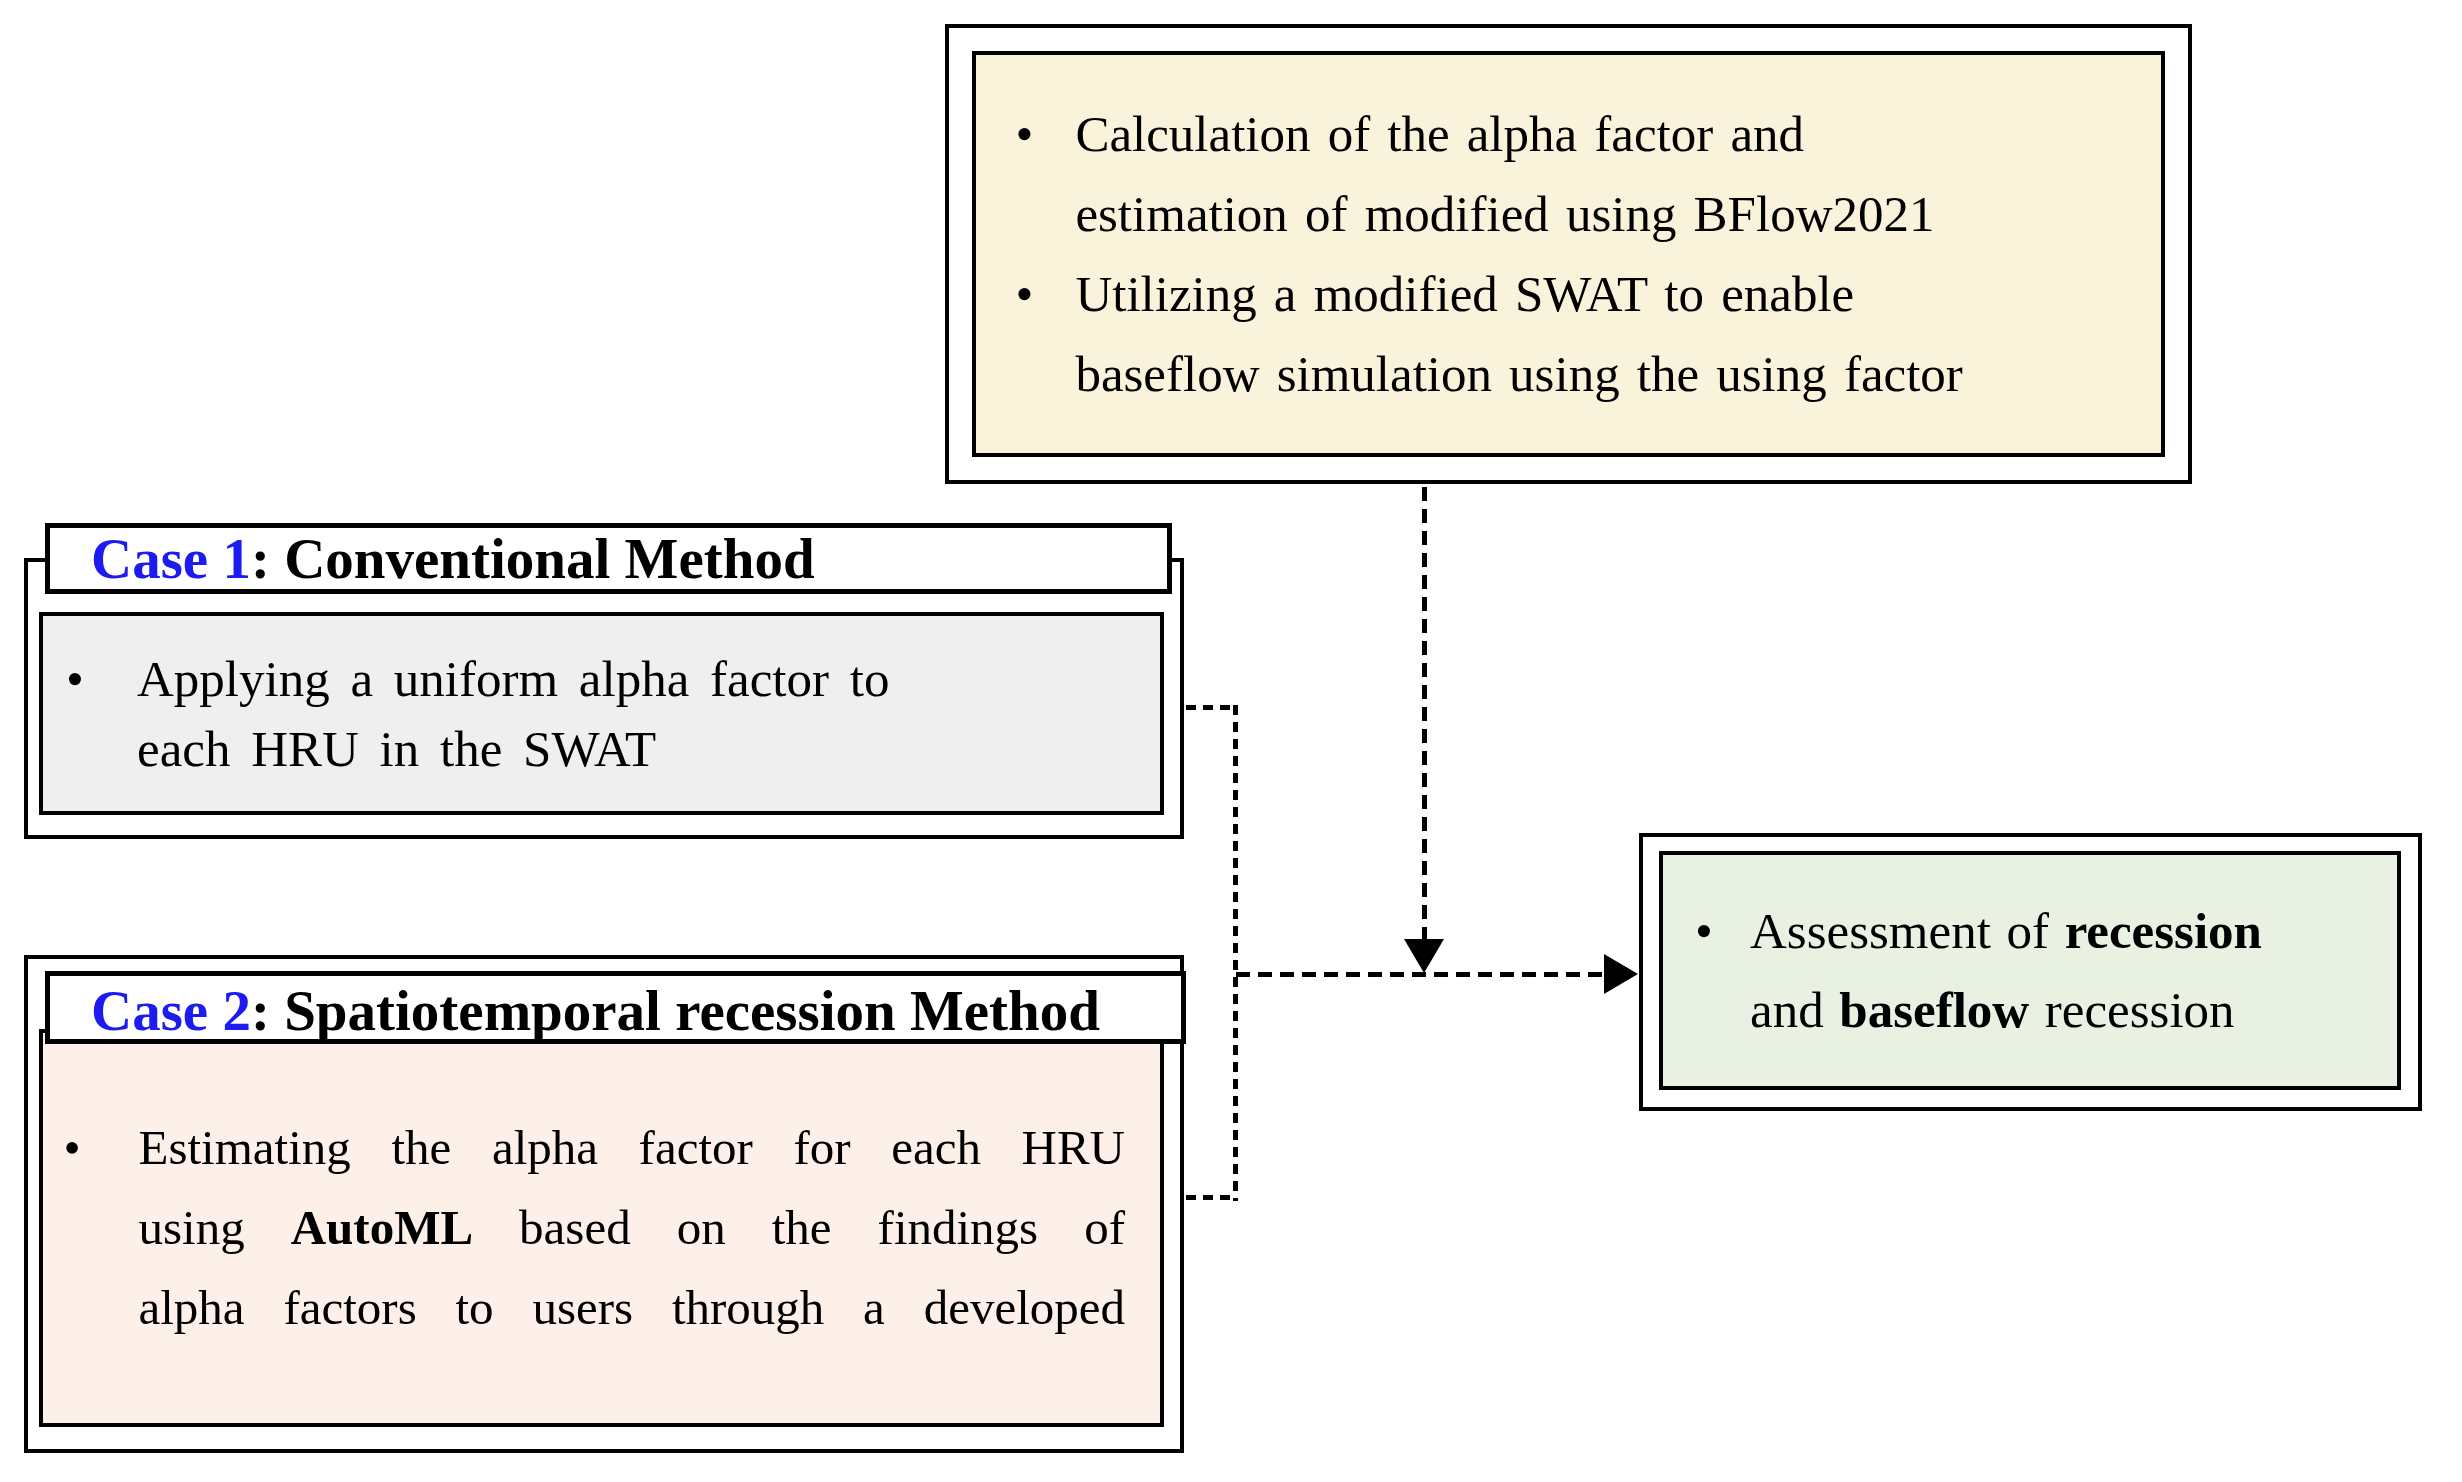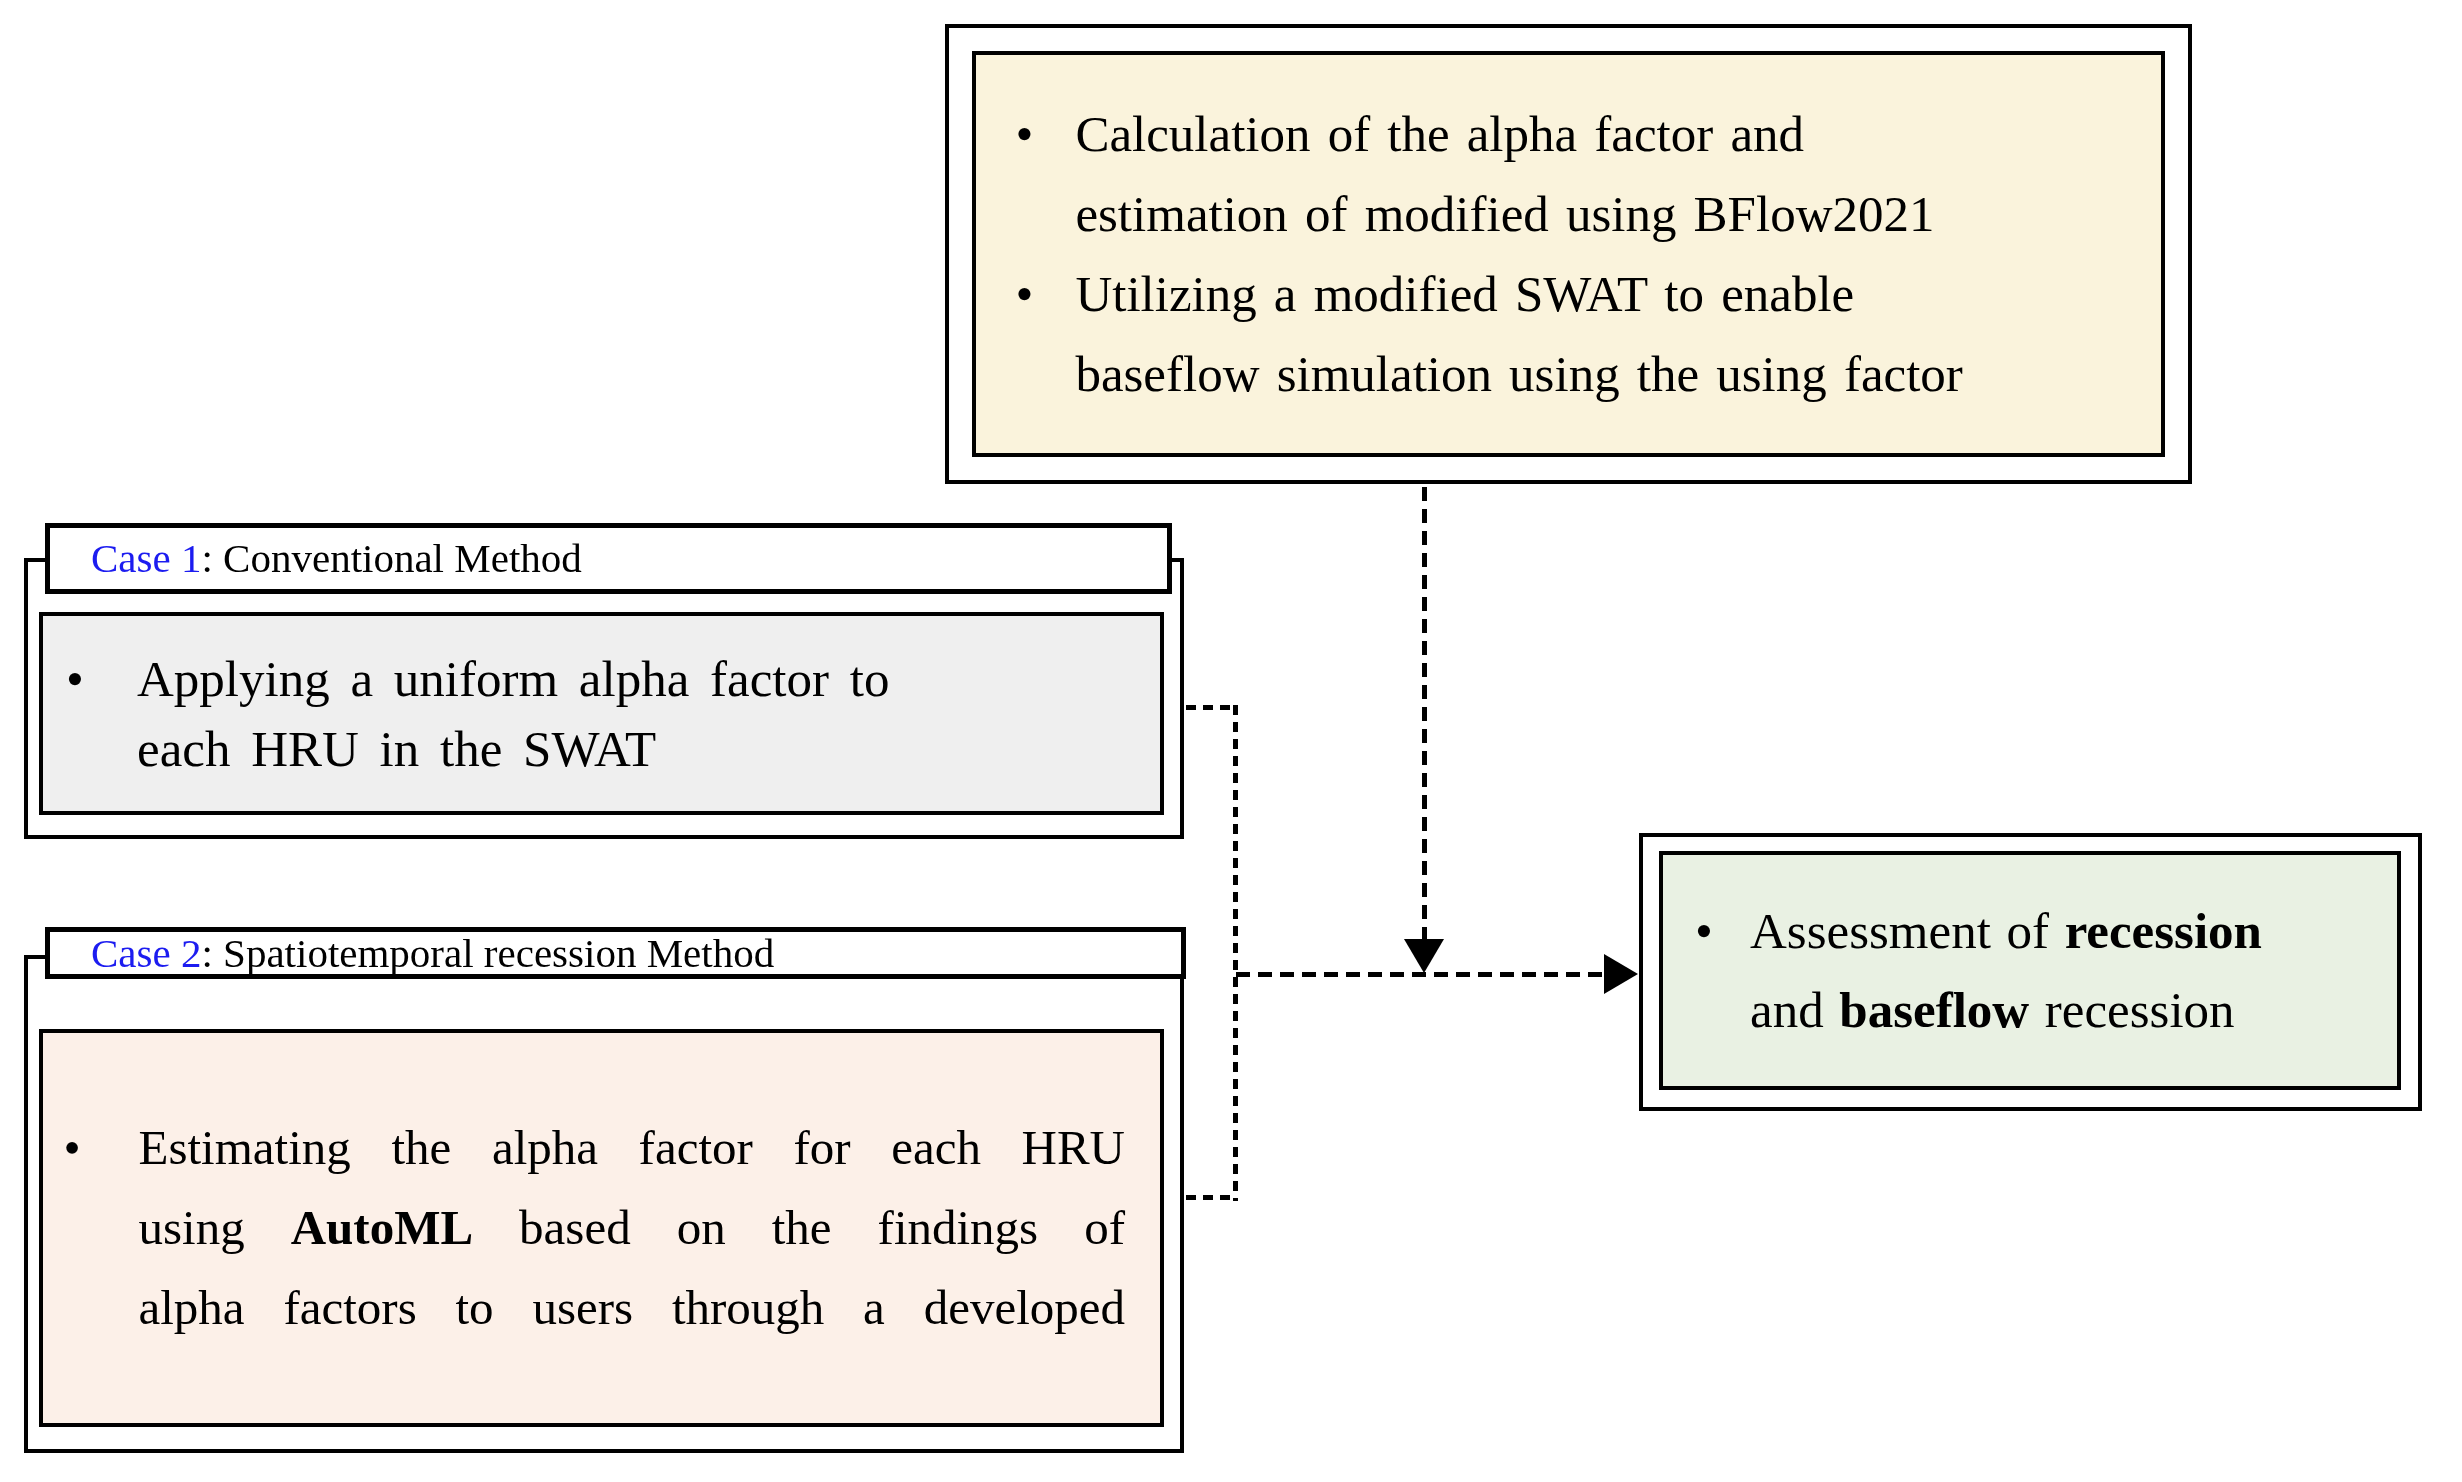--- a/index.html
+++ b/index.html
@@ -16,21 +16,21 @@
   .headerbox { position:absolute; background:#ffffff; border:5.1px solid #000; box-sizing:border-box;
                display:flex; align-items:center; z-index:3; }
   .z1 { z-index:1; } .z2 { z-index:2; }
 
   .fill-cream { background:#faf3dc; }
   .fill-gray  { background:#efefef; }
   .fill-pink  { background:#fcf0e8; }
   .fill-green { background:#e9f1e3; }
 
   
-  .hdr-text { font-weight:normal; font-size:41px; line-height:1; white-space:nowrap; }
+  .hdr-text { font-weight:bold; font-size:57px; line-height:1; white-space:nowrap; }
   .case-label { color:#1c1cf0; }
 
   .li { position:relative; }
   .dot { position:absolute; left:0; top:0; }
   .ln { }
 
   .top-body { font-size:51px; line-height:80px; word-spacing:4.4px; padding:0 29px 0 39px; }
   .top-body .li { padding-left:60px; }
 
   .c1-body { font-size:51px; line-height:70px; word-spacing:8px; padding:0 29px 0 23px; }
@@ -86,21 +86,21 @@
   </div>
   <div class="innerbox fill-gray c1-body z2" style="left:39px; top:612px; width:1125px; height:203px;">
     <div class="li">
       <span class="dot">•</span>
       <div class="ln">Applying a uniform alpha factor to</div>
       <div class="ln">each HRU in the SWAT</div>
     </div>
   </div>
 
   <div class="outerbox z1" style="left:24px; top:955px; width:1160px; height:498px;"></div>
-  <div class="headerbox" style="left:45px; top:927px; width:1141px; height:52px;">
+  <div class="headerbox" style="left:45px; top:971px; width:1141px; height:73px;align-items:flex-end;">
     <div class="hdr-text" style="padding-left:41px;">
       <span class="case-label">Case 2</span><span>: Spatiotemporal recession Method</span>
     </div>
   </div>
   <div class="innerbox fill-pink c2-body z2" style="left:39px; top:1029px; width:1125px; height:398px;">
     <div class="li">
       <span class="dot">•</span>
       <div class="ln fill-line">Estimating the alpha factor for each HRU</div>
       <div class="ln fill-line"><span>using </span><b>AutoML</b><span> based on the findings of</span></div>
       <div class="ln fill-line">alpha factors to users through a developed</div>

